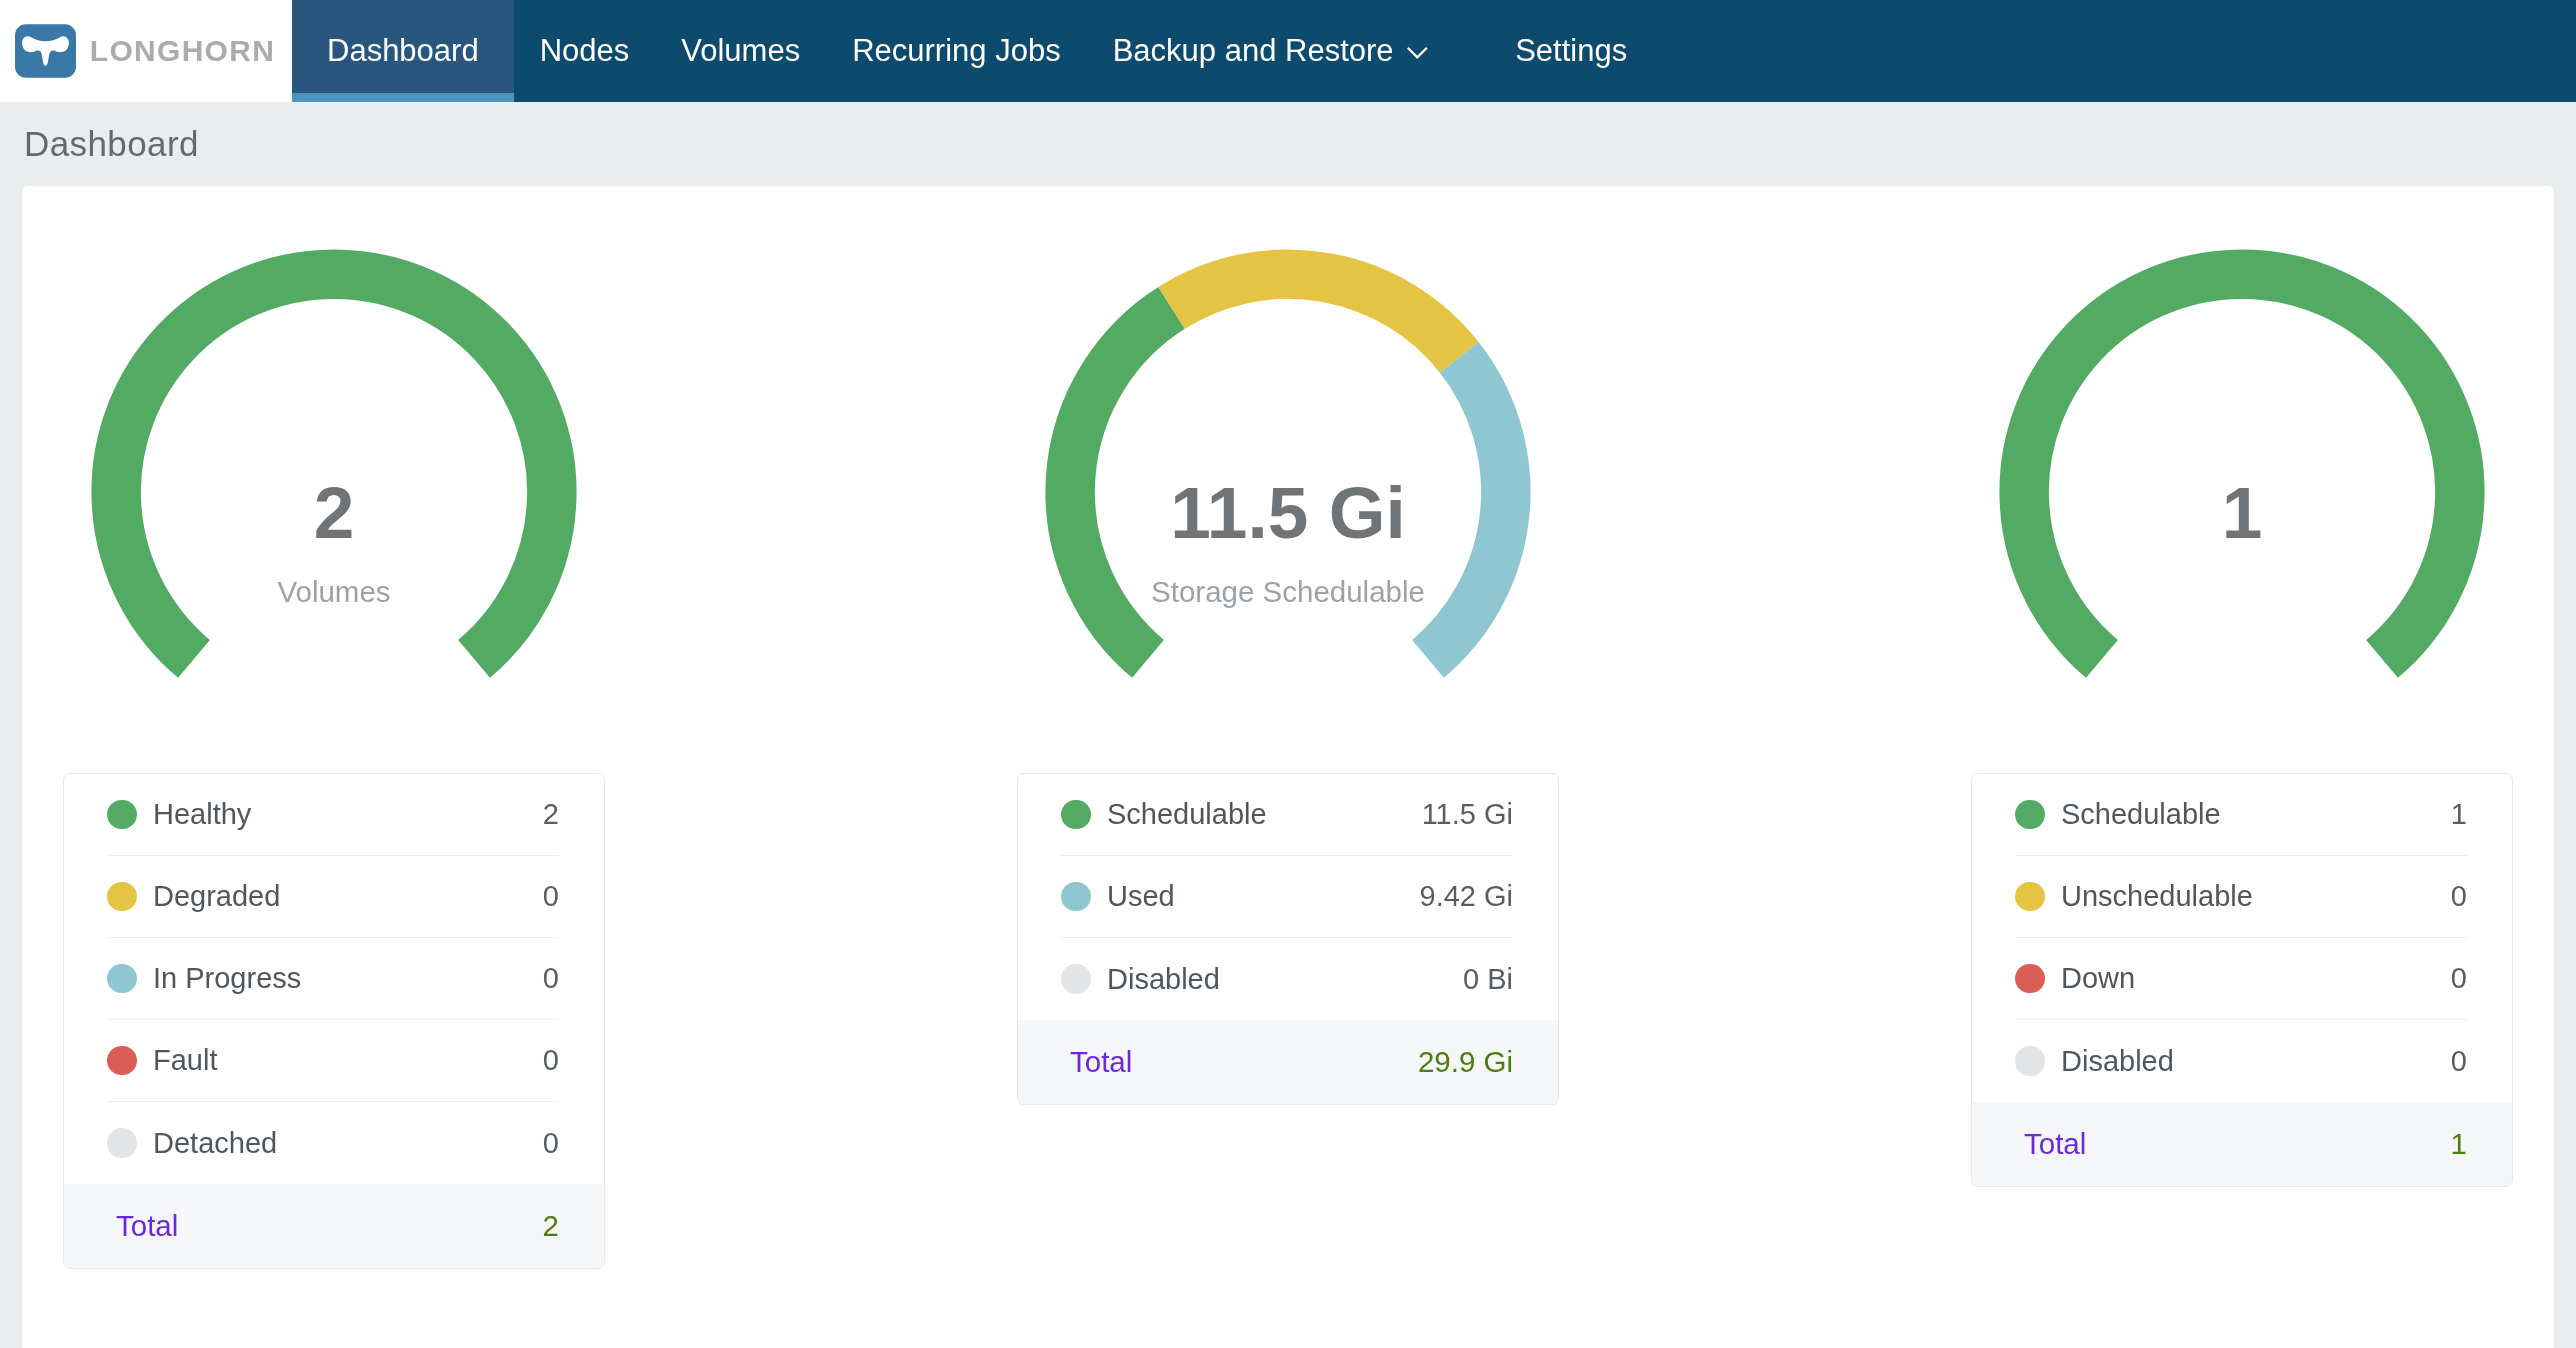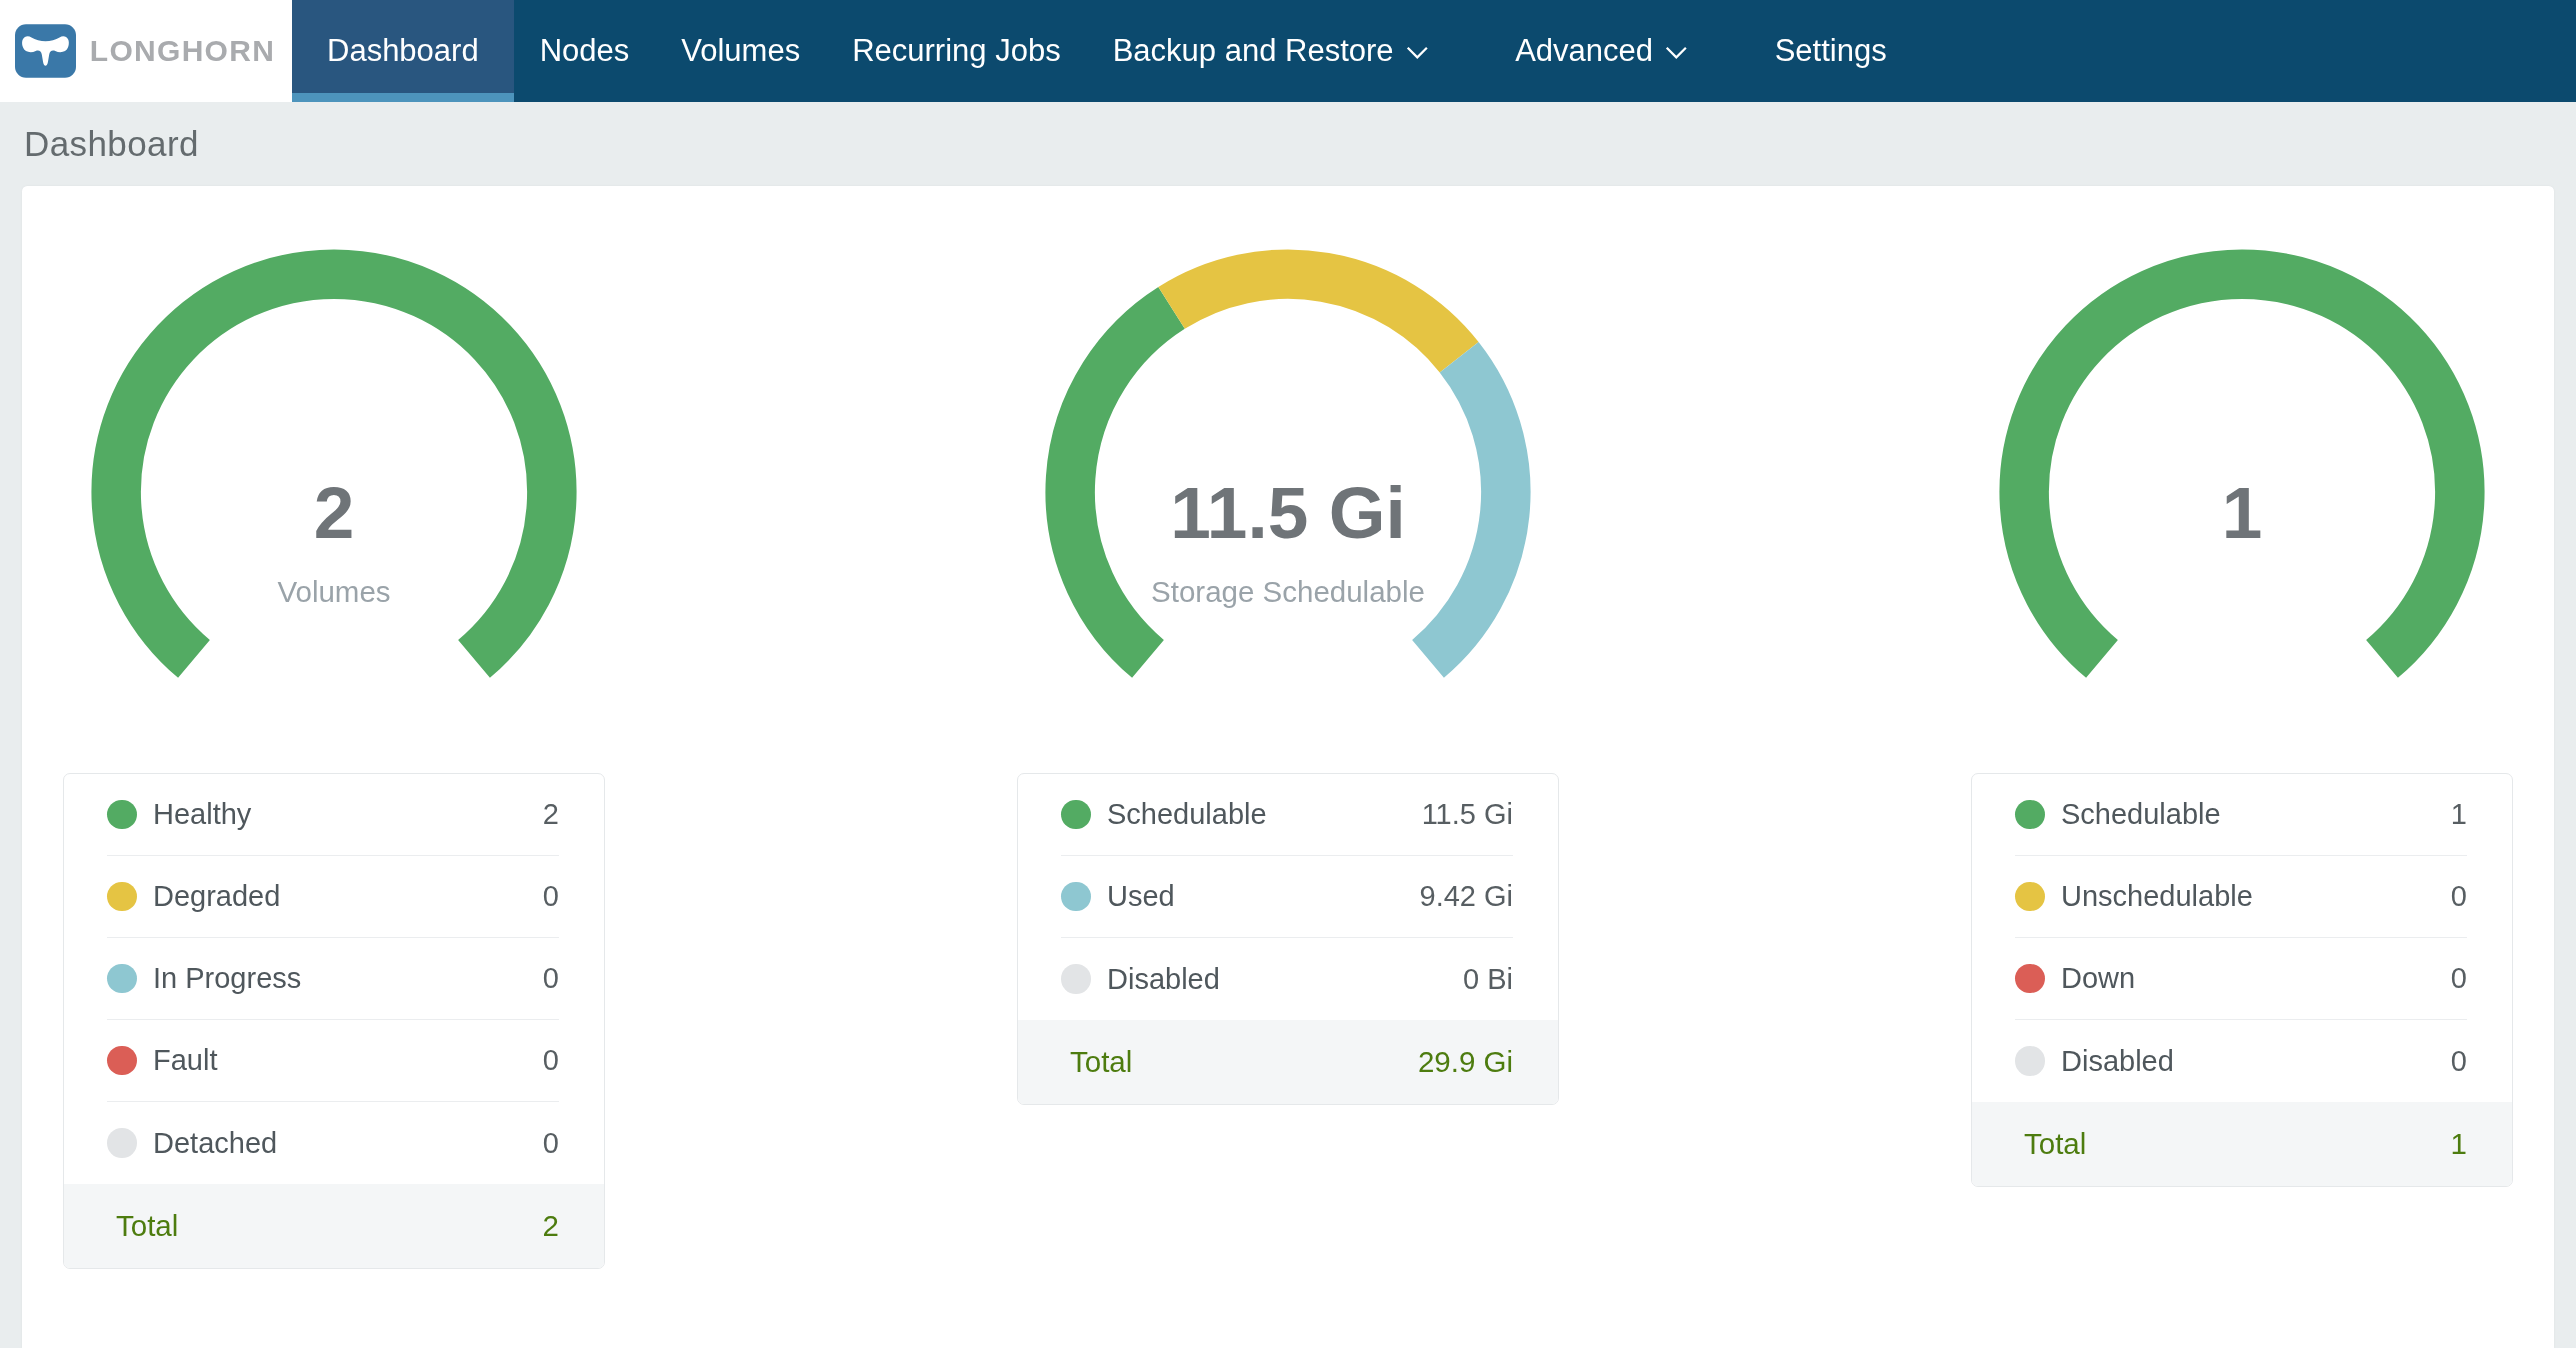--- a/index.html
+++ b/index.html
@@ -66,21 +66,21 @@
     border-bottom:0.9px solid #ebedef; box-sizing:border-box;
   }
   .lrow.last { border-bottom:none;align-items:center; }
   .dot { width:29.5px; height:29.5px; border-radius:50%; margin-right:16.5px; flex:none; background:#ccc; }
   .llabel { font-size:29px; color:#4f575c; }
   .lvalue { margin-left:auto; font-size:29px; color:#575e62; }
   .total-row {
     height:84px; background:#f4f6f7; display:flex; align-items:center;
     padding:0 45px 0 52px;
   }
-  .total-label { font-size:29.5px; color:#4d7c0f;text-align:right; }
+  .total-label { font-size:29.5px; color:#6d28d9;text-align:right; }
   .total-value { margin-left:auto; font-size:29.5px; color:#4d7c0f; }
 </style>
 </head>
 <body>
 
 <header class="navbar">
   <div class="logo-box">
     <span class="logo-icon">
       <svg viewBox="0 0 100 88" width="61" height="54" xmlns="http://www.w3.org/2000/svg">
         <rect x="0" y="0" width="100" height="88" rx="18" fill="#3a78a8"></rect>
@@ -108,26 +108,20 @@
     <div class="nav-item">
       <span>Recurring Jobs</span>
     </div>
     <div class="nav-item">
       <span>Backup and Restore</span>
       <svg class="chevron" width="22.6" height="14" viewBox="0 0 26 16">
         <polyline points="2,2 13,13 24,2" fill="none" stroke="#ffffff" stroke-width="2.6"></polyline>
       </svg>
     </div>
     <div class="nav-item ml">
-      <span>Advanced</span>
-      <svg class="chevron" width="22.6" height="14" viewBox="0 0 26 16">
-        <polyline points="2,2 13,13 24,2" fill="none" stroke="#ffffff" stroke-width="2.6"></polyline>
-      </svg>
-    </div>
-    <div class="nav-item ml">
       <span>Settings</span>
     </div>
   </nav>
 </header>
 
 <div class="title-bar">
   <span class="page-title">Dashboard</span>
 </div>
 
 <main class="main-card">

